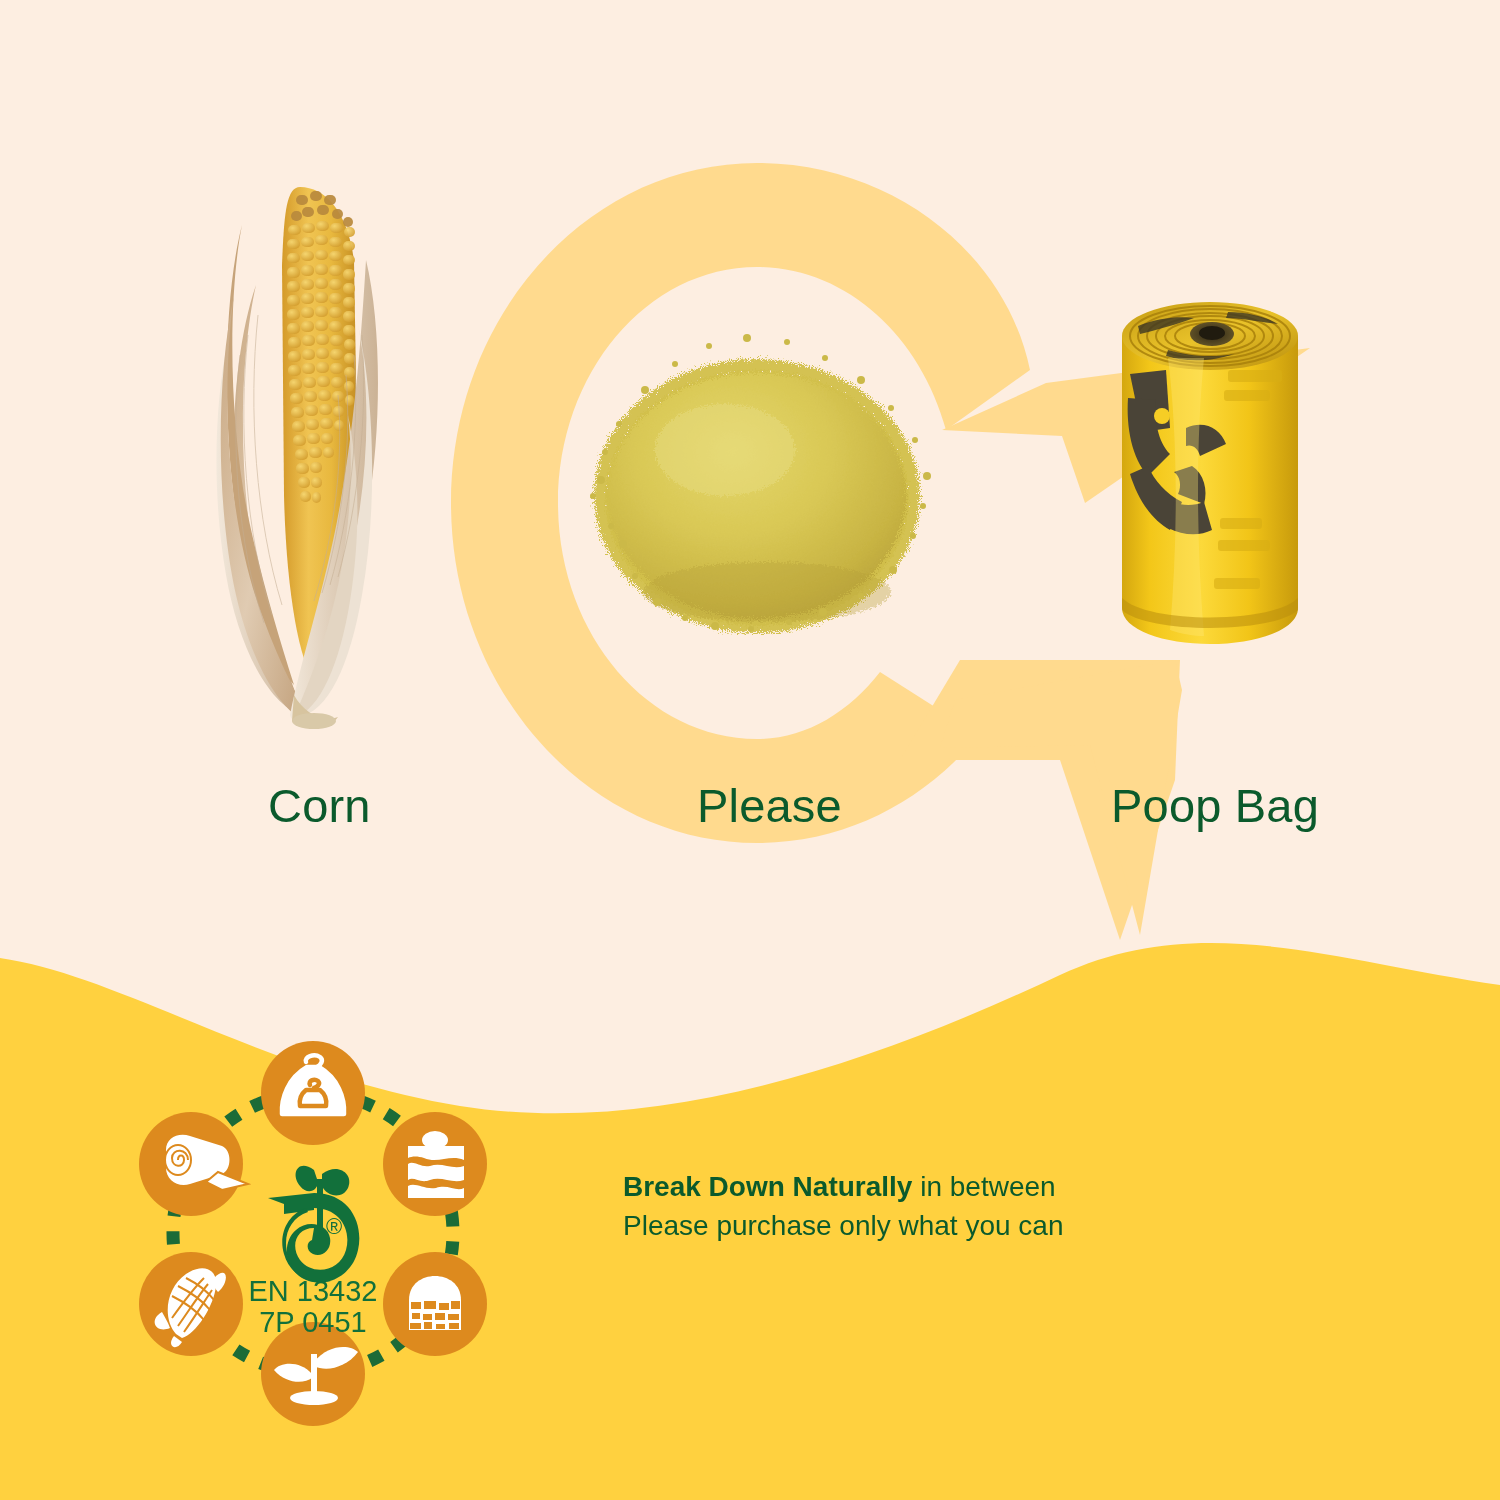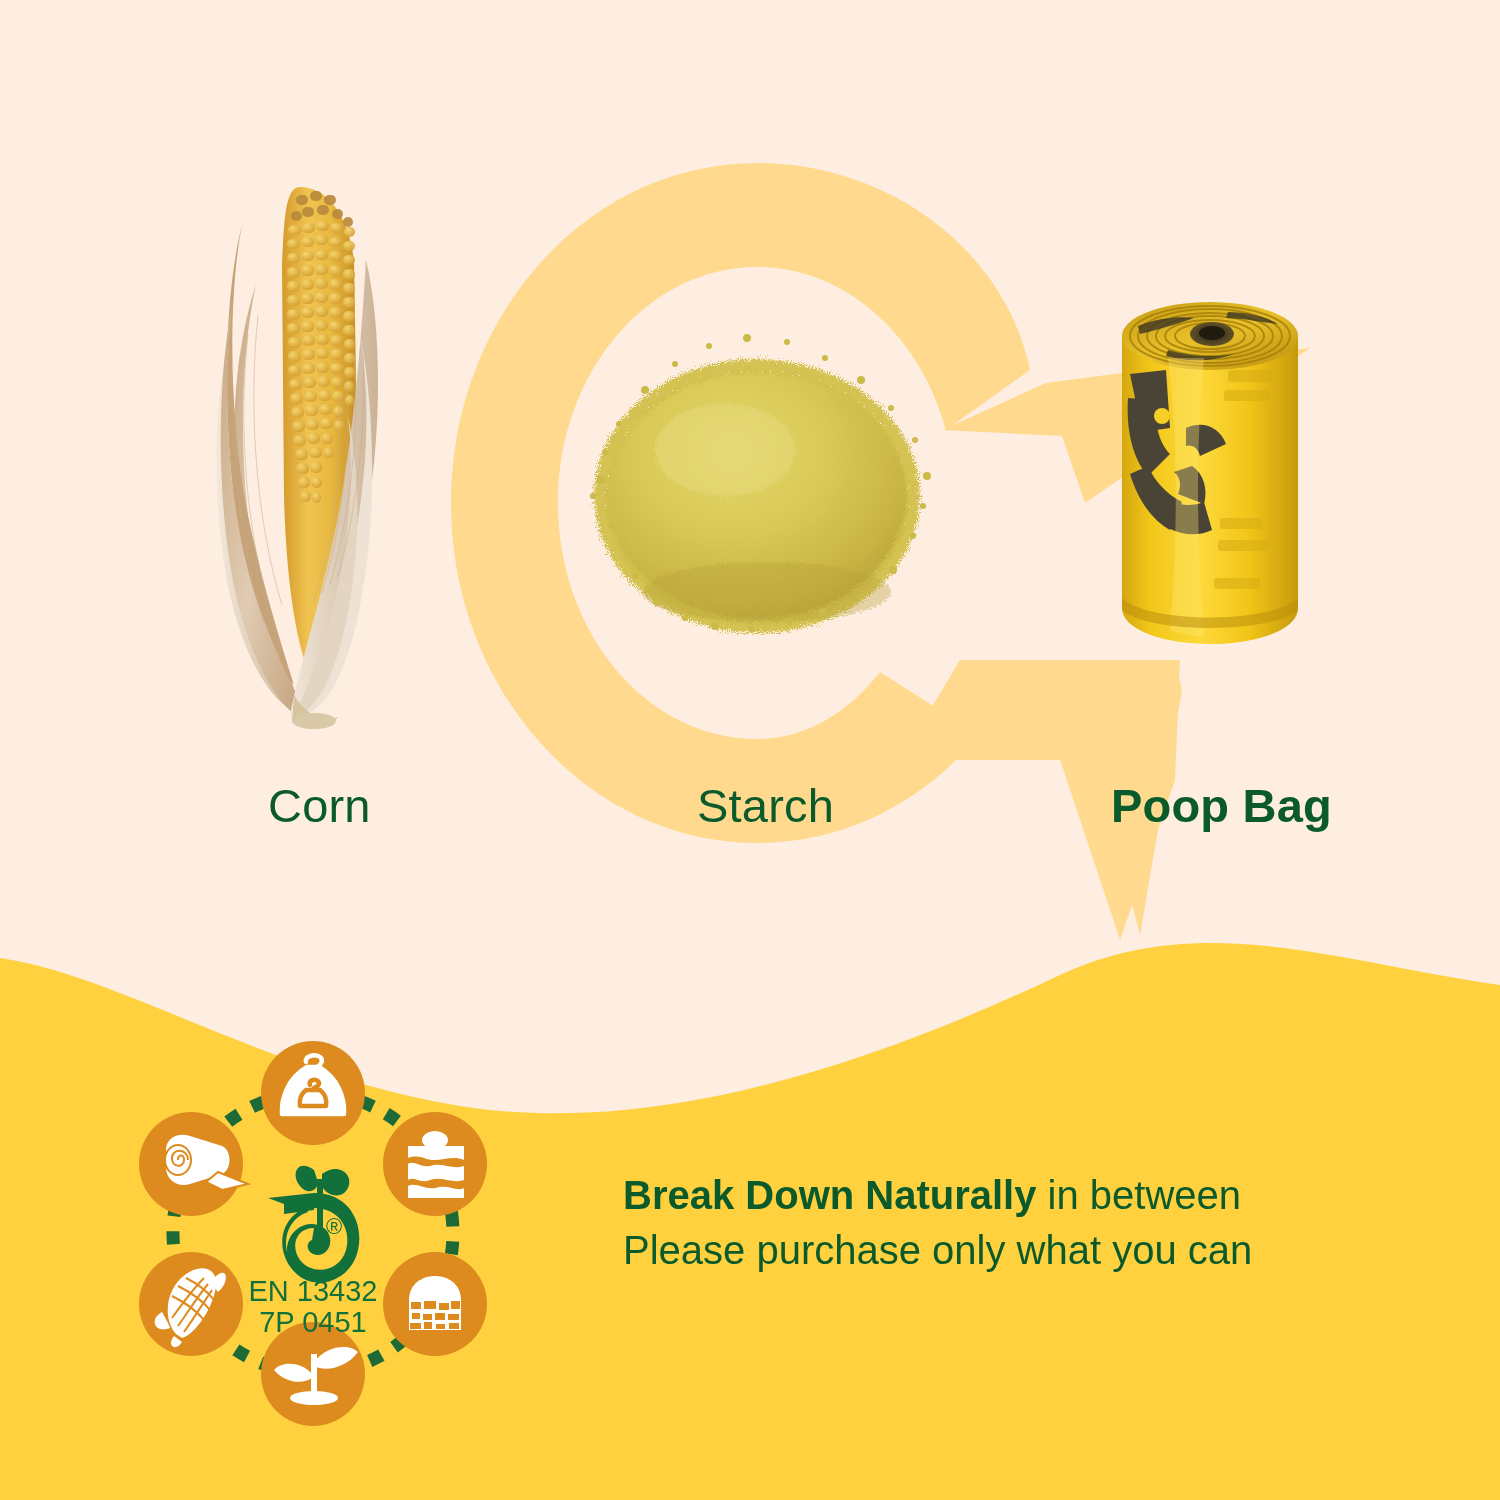--- a/index.html
+++ b/index.html
@@ -34,33 +34,33 @@
   .label {
     position:absolute;
     color:#0B5A2C;
     font-size:47px;
     line-height:1;
     white-space:nowrap;
     letter-spacing:.2px;
   }
   #label-corn { left:268px; top:782px; }
   #label-starch { left:697px; top:782px; }
-  #label-bag { left:1111px; top:782px;font-weight:bold; }
+  #label-bag { left:1111px; top:782px; }
 
   
   #badge { position:absolute; left:118px; top:1038px; width:390px; height:390px; }
   #badge svg { width:100%; height:100%; display:block; }
 
   
   #bottom-copy {
     position:absolute;
     left:623px; top:1168px;
     width:800px;
     color:#0B5A2C;
-    font-size:40px;
+    font-size:28px;
     line-height:1.38;
   }
   #bottom-copy .b { font-weight:bold; }
 </style>
 </head>
 <body>
 
 <div id="stage">
 
   <svg class="bg-layer" viewBox="0 0 1500 1500" preserveAspectRatio="none">
@@ -449,21 +449,21 @@
       </g>
 
       <path d="M60 80 C 70 160, 70 260, 62 352 C 74 356, 86 358, 96 358
                C 88 260, 88 160, 96 80 Z" fill="#FFE877" opacity=".35"></path>
 
       <path d="M14 320 C 40 346, 164 346, 190 320 L190 332 C164 356, 40 356, 14 332 Z" fill="#B98E0C" opacity=".55"></path>
     </svg>
   </div>
 
   <div class="label" id="label-corn">Corn</div>
-  <div class="label" id="label-starch">Starch</div>
+  <div class="label" id="label-starch">Please</div>
   <div class="label" id="label-bag">Poop Bag</div>
 
   <div id="badge">
     <svg viewBox="0 0 390 390">
 
       <g stroke="#1C6B37" stroke-width="13" fill="none" stroke-linecap="butt" stroke-dasharray="13 15">
         <circle cx="195" cy="195" r="140" transform="rotate(-8 195 195)"></circle>
       </g>
       <g stroke="#1C6B37" stroke-width="13" fill="none" stroke-dasharray="13 15">
         <circle cx="195" cy="195" r="140" transform="rotate(6 195 195)" opacity=".0"></circle>

